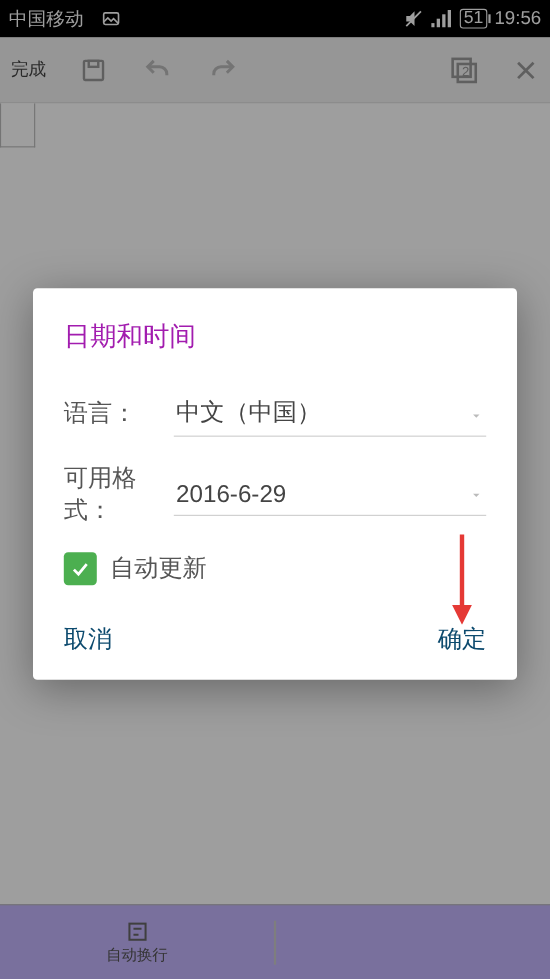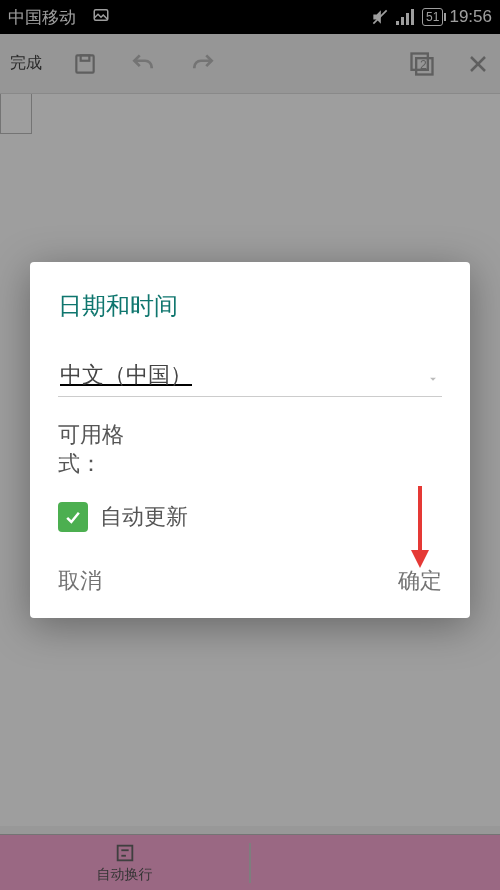--- a/index.html
+++ b/index.html
@@ -1,55 +1,55 @@
 <!DOCTYPE html>
 <html><head>
 <meta charset="utf-8">
 <style>
   * { box-sizing: border-box; margin: 0; padding: 0; }
   html, body { width: 500px; height: 890px; font-family: "PingFang SC", "Microsoft YaHei", sans-serif; background: #fff; }
   .screen { position: relative; width: 500px; height: 890px; overflow: hidden; background: #f5f5f5; }
 
   
   .status-bar { height: 34px; background: #000; color: #fff; display: flex; align-items: center; padding: 0 8px; font-size: 17px; }
-  .status-left { display: flex; gap: 16px; }
+  .status-left { display: flex; align-items: center; gap: 16px; }
   .status-right { margin-left: auto; display: flex; align-items: center; gap: 6px; }
   .sb-icon { display: inline-flex; }
 
   
   .toolbar { height: 60px; background: #f2f2f2; display: flex; align-items: center; padding: 0 10px; gap: 30px; border-bottom: 1px solid #ddd; }
   .toolbar .done { font-size: 16px; color: #444; }
   .toolbar .tb-icon { color: #888; display: inline-flex; }
   .toolbar .spacer { flex: 1; }
 
   
   .content { position: relative; height: calc(890px - 34px - 60px - 64px); background: #fff; }
   .content .small-rect { position: absolute; top: 0; left: 0; width: 32px; height: 40px; border: 1px solid #bbb; border-top: none; background: #fff; }
 
   
-  .bottom-bar { position: absolute; bottom: 0; left: 0; right: 0; height: 56px; background: #f9a8d4; display: flex; align-items: center; border-top: 1px solid #bbb; }
+  .bottom-bar { position: absolute; bottom: 0; left: 0; right: 0; height: 68px; background: #c4b5fd; display: flex; align-items: center; border-top: 1px solid #bbb; }
   .bottom-item { flex: 1; display: flex; flex-direction: column; align-items: center; gap: 2px; color: #555; font-size: 14px; }
   .bottom-sep { width: 1px; height: 40px; background: #ccc; }
 
   
   .overlay { position: absolute; inset: 0; background: rgba(0,0,0,0.38); }
 
   
   .dialog { position: absolute; left: 30px; right: 30px; top: 262px; background: #fff; border-radius: 4px; padding: 28px 28px 0 28px; box-shadow: 0 8px 40px rgba(0,0,0,0.35); }
-  .dialog-title { font-size: 24px; color: #0f766e; margin-bottom: 32px; }
+  .dialog-title { font-size: 24px; color: #a21caf; margin-bottom: 32px; }
   .form-row { display: flex; align-items: center; margin-bottom: 24px; }
   .form-label { width: 100px; font-size: 22px; color: #555; }
-  .form-value-wrap { flex: 1; border-bottom: 1px solid #ccc; display: flex; align-items: flex-end; padding: 6px 2px; text-decoration: underline; }
+  .form-value-wrap { flex: 1; border-bottom: 1px solid #ccc; display: flex; align-items: flex-end; padding: 6px 2px; }
   .form-value { flex: 1; font-size: 22px; color: #444; }
   .chev { margin-left: 8px; }
   .check-row { display: flex; gap: 12px; margin-top: 8px; margin-bottom: 10px; }
   .checkbox { width: 30px; height: 30px; background: #4caf50; border-radius: 4px; display: flex; align-items: center; justify-content: center; }
   .check-label { font-size: 22px; color: #555; }
   .dialog-buttons { display: flex; justify-content: space-between; align-items: flex-end; margin-top: 8px; height: 76px; padding-bottom: 22px; }
-  .btn { font-size: 22px; color: #737373; }
+  .btn { font-size: 22px; color: #0c4a6e; }
   .btn-ok { position: relative; margin-top: 28px; }
   .arrow-wrap { position: absolute; left: 50%; top: -82px; transform: translateX(-50%); }
 </style>
 </head>
 <body>
 
 <div class="screen">
 
   <div class="status-bar">
     <div class="status-left">
@@ -70,21 +70,21 @@
       </span>
       <span class="sb-icon">
         <svg width="20" height="16" viewBox="0 0 20 16" fill="#fff">
             <rect x="0" y="12" width="3" height="4"></rect>
             <rect x="5" y="8" width="3" height="8"></rect>
             <rect x="10" y="4" width="3" height="12"></rect>
             <rect x="15" y="0" width="3" height="16"></rect>
           </svg>
       </span>
       <span class="sb-icon" style="display:flex;align-items:center;border:1.5px solid #fff;border-radius:3px;padding:0 3px;height:18px;position:relative;">
-        <span style="font-size:12px;line-height:1;">51</span>
+        <span style="font-size:16px;line-height:1;">51</span>
         <span style="position:absolute;right:-4px;top:4px;width:2px;height:8px;background:#fff;"></span>
       </span>
       <span>19:56</span>
     </div>
   </div>
 
   <div class="toolbar">
     <span class="done">完成</span>
     <span class="tb-icon">
       <svg width="26" height="26" viewBox="0 0 24 24" fill="none" stroke="#999" stroke-width="2">
@@ -137,32 +137,41 @@
     <div class="bottom-sep"></div>
     <div class="bottom-item"></div>
   </div>
 
   <div class="overlay"></div>
 
   <div class="dialog">
     <div class="dialog-title">日期和时间</div>
 
     <div class="form-row">
+      <div class="form-label">语言：</div>
       <div class="form-value-wrap">
         <span class="form-value">中文（中国）</span>
         <span class="chev">
           <svg width="14" height="14" viewBox="0 0 24 24" fill="#bbb">
               <path d="M7 10l5 5 5-5z"></path>
             </svg>
         </span>
       </div>
     </div>
 
     <div class="form-row">
       <div class="form-label" style="line-height:1.3;">可用格式：</div>
+      <div class="form-value-wrap">
+        <span class="form-value">2016-6-29</span>
+        <span class="chev">
+          <svg width="14" height="14" viewBox="0 0 24 24" fill="#bbb">
+              <path d="M7 10l5 5 5-5z"></path>
+            </svg>
+        </span>
+      </div>
     </div>
 
     <div class="check-row">
       <div class="checkbox">
         <svg width="20" height="20" viewBox="0 0 24 24" fill="none" stroke="#fff" stroke-width="3">
             <polyline points="5 13 10 18 19 7"></polyline>
           </svg>
       </div>
       <span class="check-label">自动更新</span>
     </div>

